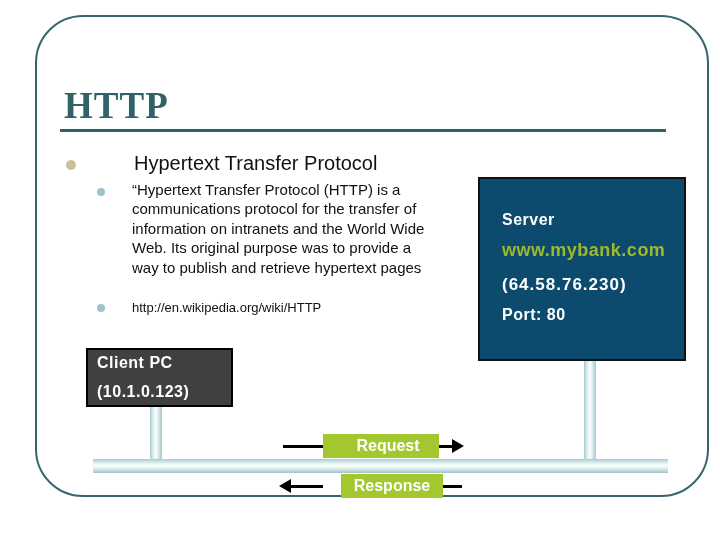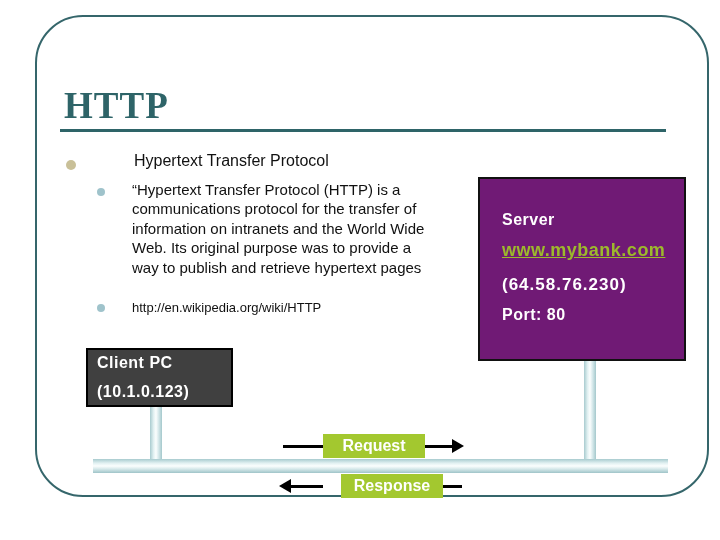--- a/index.html
+++ b/index.html
@@ -20,37 +20,37 @@
   .title {
     left:64px; top:84px; margin:0;
     font-size:37px; font-weight:bold; letter-spacing:1px;
     color:#2E6468;
     font-family:Liberation Serif, serif;
   }
   .title-rule { left:60px; top:129px; width:606px; height:3px; background:#2E6468; }
 
   
   .bullet1 { left:66px; top:160px; width:10px; height:10px; border-radius:50%; background:#C9C098; }
-  .heading { left:134px; top:152px; font-size:16px; color:#111; }
+  .heading { left:134px; top:152px; font-size:20px; color:#111; }
   .sub-bullet { width:8px; height:8px; border-radius:50%; background:#9FC3CB; left:97px; }
   .sb1 { top:188px; }
   .sb2 { top:304px; }
 
   .quote { left:132px; top:180px; font-size:15px; color:#111; line-height:19.4px; }
   .wiki-link { left:132px; top:300px; font-size:13px; color:#111; }
 
   
   .server-box {
     left:478px; top:177px; width:204px; height:180px;
-    background:#701a75; border:2px solid #111;
+    background:#0c4a6e; border:2px solid #111;
     color:#ffffff; font-weight:bold;
   }
   .server-box .line { position:absolute; left:22px; font-size:16px; letter-spacing:0.5px; }
   .srv-label { top:32px; }
-  .srv-url   { top:61px; font-size:18px !important; color:#9DB92C; text-decoration:underline; }
+  .srv-url   { top:61px; font-size:18px !important; color:#9DB92C; }
   .srv-ip    { top:96px; font-size:17px !important; letter-spacing:1px !important; }
   .srv-port  { top:127px; }
 
   
   .client-box {
     left:86px; top:348px; width:143px; height:55px;
     background:#404040; border:2px solid #000;
     color:#ffffff; font-weight:bold;
   }
   .client-box .line { position:absolute; left:9px; font-size:16px; letter-spacing:0.5px; }
@@ -68,21 +68,21 @@
     left:93px; top:459px; width:575px; height:14px;
     background:linear-gradient(180deg,#a8cbcf 0%,#e2f1f2 30%,#fbfefe 50%,#d5e8ea 72%,#9fc4c8 100%);
   }
 
   
   .net-label {
     width:102px; height:24px; background:#A3C82F;
     color:#fff; font-weight:bold; font-size:16px;
     text-align:center; line-height:24px; z-index:5;
   }
-  .req-label  { left:323px; top:434px; }
+  .req-label  { left:323px; top:434px;padding-left:14px; }
   .resp-label { left:341px; top:474px; }
   .arrow-line { height:3px; background:#000; }
   .req-line-left  { left:283px; top:445px; width:40px; }
   .req-line-right { left:425px; top:445px; width:29px; }
   .resp-line-left { left:291px; top:485px; width:32px; }
   .resp-line-right{ left:425px; top:485px; width:37px; }
   .head-right {
     left:452px; top:439px; width:0; height:0;
     border-left:12px solid #000; border-top:7px solid transparent; border-bottom:7px solid transparent;
   }

